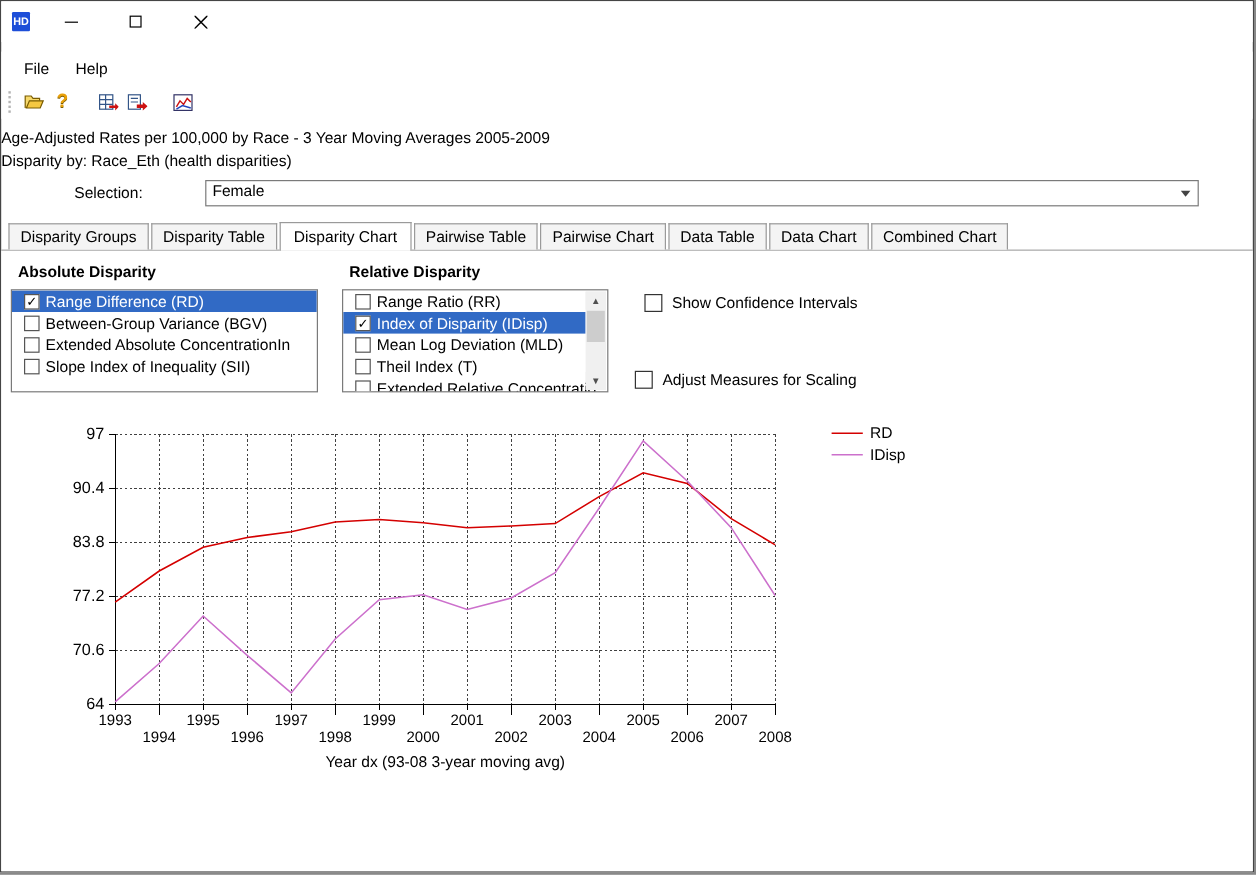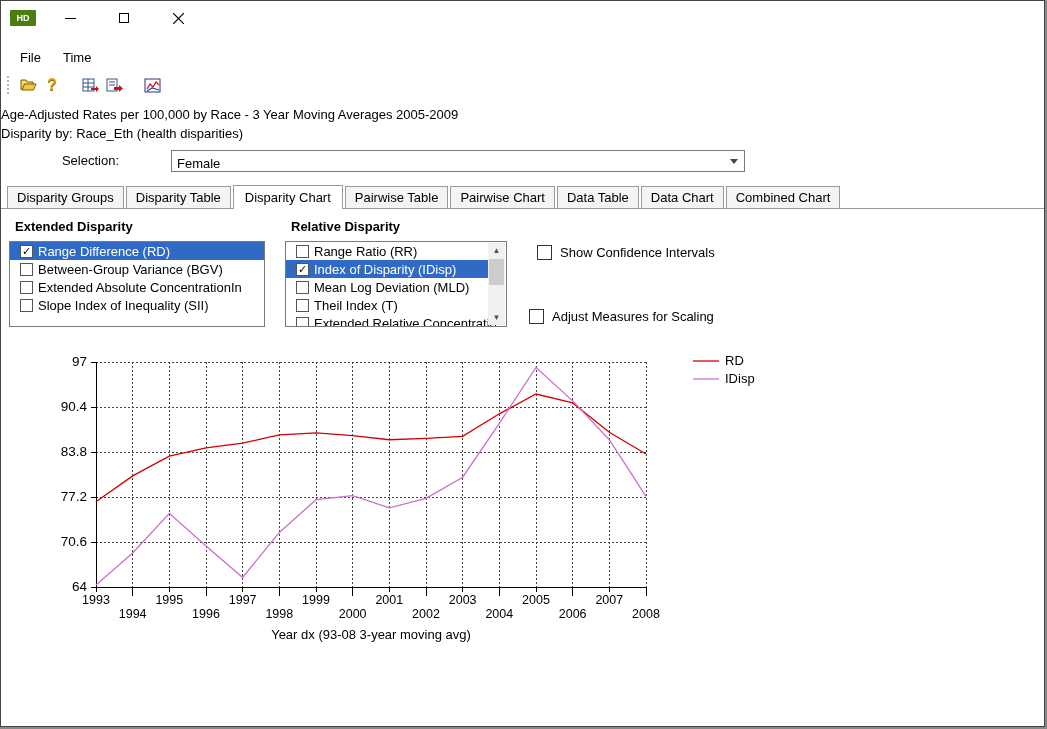--- a/index.html
+++ b/index.html
@@ -2,43 +2,43 @@
 <html style="--hl: #316ac5;"><head>
 <meta charset="utf-8">
 <style>
   * { box-sizing: border-box; margin: 0; padding: 0; }
   html,body { background:#888; }
   body { font-family: "Liberation Sans", "DejaVu Sans", sans-serif; font-size:13px; color:#000; }
   .window { position:relative; width:1045px; height:727px; background:#fff; border:1px solid #454545; overflow:hidden; }
 
   
   .titlebar { height:34px; display:flex; align-items:center; background:#fff; }
-  .app-icon { width:26px; height:16px; margin:0 7px 0 9px; background:#4d7c0f; color:#fff;
+  .app-icon { width:15px; height:16px; margin:0 7px 0 9px; background:#1d4ed8; color:#fff;
               font:bold 9px/16px "Liberation Sans",sans-serif; text-align:center; border-radius:1px; }
   .title-text { flex:1; font-size:13px; white-space:nowrap; overflow:hidden; }
   .win-btns { display:flex; height:100%; }
   .win-btn { width:54px; height:100%; display:flex; align-items:center; justify-content:center; }
   .glyph-min { width:11px; height:1px; background:#000; }
   .glyph-max { width:10px; height:10px; border:1px solid #000; }
 
   
   .menubar { height:28px; display:flex; align-items:center; padding-left:8px; background:#fff;margin-top:8px; }
   .menu-item { padding:4px 11px; }
   .toolbar { height:28px; display:flex; align-items:center; padding-left:4px; background:#fff; }
   .gripper { width:4px; height:18px; border-left:2px dotted #b5b5b5; margin:0 6px 0 2px; }
   .tb-icon { width:22px; height:22px; display:flex; align-items:center; justify-content:center; margin-right:2px; }
   .tb-gap { width:14px; }
   .help-q { font:bold 16px/16px "Liberation Sans",sans-serif; color:#e8a00a; text-shadow:0 1px 0 #7a5c00; }
 
   
   .hdr { margin-top:6px; text-align:left; line-height:19px; }
   .selection-row { position:relative; margin-top:7px; height:22px; }
   .selection-label { position:absolute; left:0; top:3px; width:118px; text-align:right; }
-  .combo { position:absolute; left:170px; top:0; width:574px; height:22px; border:1px solid #7a7a7a;
-           background:#fff; display:flex; align-items:flex-end; }
+  .combo { position:absolute; left:170px; top:0; width:828px; height:22px; border:1px solid #7a7a7a;
+           background:#fff; display:flex; align-items:flex-start; }
   .combo-value { flex:1; padding-left:5px; }
   .combo-btn { width:20px; height:100%; display:flex; align-items:center; justify-content:center; }
   .chev { width:0; height:0; border-left:4px solid transparent; border-right:4px solid transparent; border-top:5px solid #444; }
 
   
   .tabstrip { margin-top:15px; height:22px; display:flex; align-items:flex-end; padding-left:6px; border-bottom:1px solid #9a9a9a; }
   .tab { border:1px solid #9a9a9a; border-bottom:none; background:#f4f4f4; padding:3px 9px 3px; margin-right:2px; white-space:nowrap; }
   .tab.active { background:#fff; padding:4px 11px 4px; margin-bottom:-1px; position:relative; z-index:2; }
 
   
@@ -88,21 +88,21 @@
         <svg width="11" height="11">
           <line x1="0" y1="0" x2="11" y2="11" stroke="#000" stroke-width="1.2"></line>
           <line x1="11" y1="0" x2="0" y2="11" stroke="#000" stroke-width="1.2"></line>
         </svg>
       </div>
     </div>
   </div>
 
   <div class="menubar">
     <div class="menu-item">File</div>
-    <div class="menu-item">Time</div>
+    <div class="menu-item">Help</div>
   </div>
 
   <div class="toolbar">
     <div class="gripper"></div>
     <div class="tb-icon">
       <svg width="17" height="14">
         <path d="M1 12 L1 2 L6 2 L7.5 4 L13 4 L13 6" fill="#f7d96b" stroke="#7a5c00" stroke-width="1"></path>
         <path d="M2 12 L4.5 6 L16 6 L13.5 12 Z" fill="#f5c842" stroke="#7a5c00" stroke-width="1"></path>
       </svg>
     </div>
@@ -157,21 +157,21 @@
     <div class="tab">Disparity Table</div>
     <div class="tab active">Disparity Chart</div>
     <div class="tab">Pairwise Table</div>
     <div class="tab">Pairwise Chart</div>
     <div class="tab">Data Table</div>
     <div class="tab">Data Chart</div>
     <div class="tab">Combined Chart</div>
   </div>
 
   <div class="content">
-    <div class="group-label" style="left:14px; top:10px;">Extended Disparity</div>
+    <div class="group-label" style="left:14px; top:10px;">Absolute Disparity</div>
     <div class="group-label" style="left:290px; top:10px;">Relative Disparity</div>
 
     <div class="listbox" style="left:8px; top:32px; width:256px; height:86px;">
       <div class="lbx-item selected">
         <span class="cbx checked"></span>
         <span>Range Difference (RD)</span>
       </div>
       <div class="lbx-item">
         <span class="cbx"></span>
         <span>Between-Group Variance (BGV)</span>

